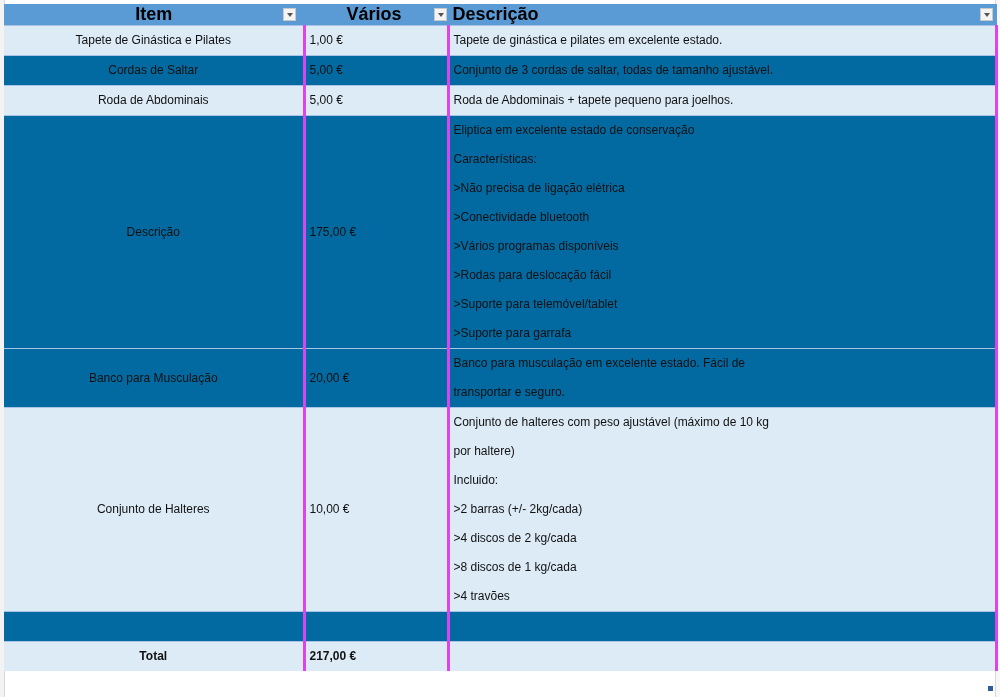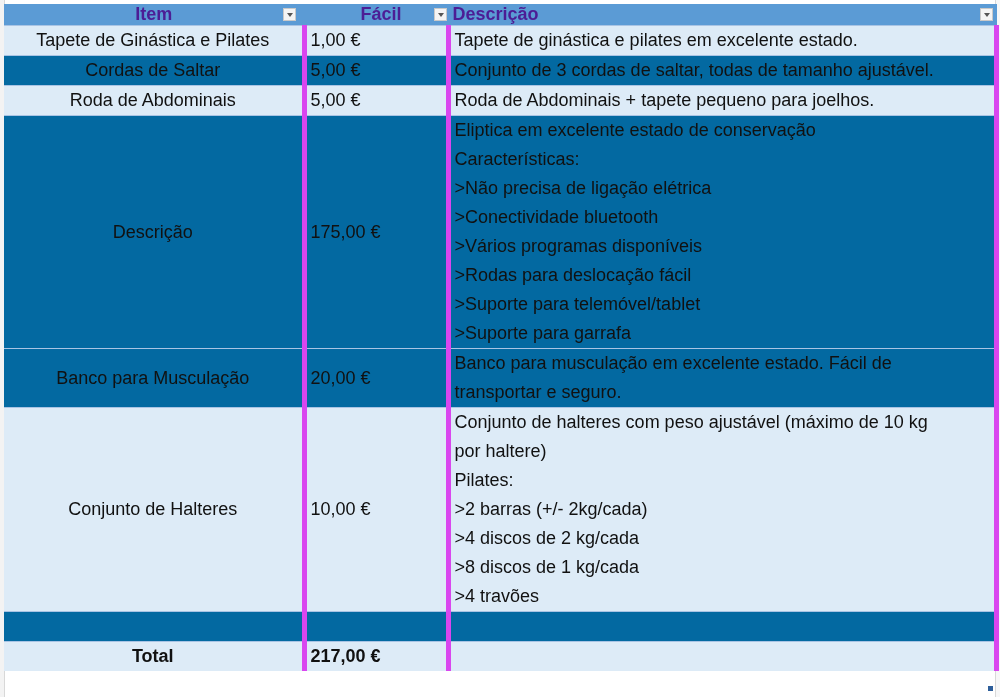--- a/index.html
+++ b/index.html
@@ -2,31 +2,31 @@
 <html><head>
 <meta charset="utf-8">
 <style>
   html, body { margin:0; padding:0; }
   body { width:1000px; height:697px; background:#ffffff; position:relative; overflow:hidden;
          font-family:"Liberation Sans", sans-serif; color:#111; }
   .grid-left { position:absolute; left:0; top:0; width:4px; height:697px; background:#f3f3f3; border-right:1px solid #d8d8d8; }
   .grid-right { position:absolute; left:995px; top:0; width:5px; height:697px; background:#f7f7f7; border-left:1px solid #d8d8d8; }
   table.tbl { position:absolute; left:4px; top:4px; border-collapse:collapse; table-layout:fixed; width:992px; }
   .tbl col.c1 { width:300px; } .tbl col.c2 { width:144px; } .tbl col.c3 { width:548px; }
-  .tbl th { background:#5b9bd5; color:#4c1d95; font-weight:bold; font-size:18px; height:21px; padding:0; position:relative;
+  .tbl th { background:#5b9bd5; color:#000000; font-weight:bold; font-size:18px; height:21px; padding:0; position:relative;
             border-right:1px solid #5b9bd5; }
   .tbl th .lbl { display:block; line-height:21px; }
   .tbl th.h1 .lbl { text-align:center; }
   .tbl th.h2 .lbl { text-align:right; padding-right:46px; }
   .tbl th.h3 .lbl { text-align:left; padding-left:4px;border-radius:8px; }
   .filter { position:absolute; top:4px; width:13px; height:13px; background:#f4f4f4; border:1px solid #c9c9c9;
             box-sizing:border-box; cursor:pointer; }
   .filter::after { content:""; position:absolute; left:3px; top:4px; border-left:3px solid transparent; border-right:3px solid transparent; border-top:4px solid #555; }
-  .tbl td { font-size:18px; padding:0 4px; line-height:29px; vertical-align:middle;
-            border-top:1px solid #a9c4e4; border-right:5px solid #d946ef; }
+  .tbl td { font-size:12px; padding:0 4px; line-height:29px; vertical-align:middle;
+            border-top:1px solid #a9c4e4; border-right:3px solid #d946ef; }
   .tbl tr.band td { background:#ddebf7; }
   .tbl tr.plain td { background:#0369a1; }
   .tbl td.item { text-align:center; }
   .tbl td.price { padding-right:8px; }
   .tbl td.desc { text-align:left;margin-top:48px; }
   .tbl td.desc div { line-height:29px; white-space:nowrap; }
   .tbl tr.total td { font-weight:bold; }
   .tbl tr.empty td { height:29px; }
   .resize { position:absolute; left:988px; top:686px; width:5px; height:5px; background:#2e5e9a; }
 </style>
@@ -42,21 +42,21 @@
       <col class="c2">
       <col class="c3">
     </colgroup>
   <thead>
     <tr>
       <th class="h1">
         <span class="lbl">Item</span>
         <span class="filter" style="right:8px"></span>
       </th>
       <th class="h2">
-        <span class="lbl">Fácil</span>
+        <span class="lbl">Vários</span>
         <span class="filter" style="right:1px"></span>
       </th>
       <th class="h3">
         <span class="lbl">Descrição</span>
         <span class="filter" style="right:3px"></span>
       </th>
     </tr>
   </thead>
   <tbody>
     <tr class="band">
@@ -101,21 +101,21 @@
         <div>Banco para musculação em excelente estado. Fácil de</div>
         <div>transportar e seguro.</div>
       </td>
     </tr>
     <tr class="band">
       <td class="item">Conjunto de Halteres</td>
       <td class="price">10,00 €</td>
       <td class="desc">
         <div>Conjunto de halteres com peso ajustável (máximo de 10 kg</div>
         <div>por haltere)</div>
-        <div>Pilates:</div>
+        <div>Incluido:</div>
         <div>&gt;2 barras (+/- 2kg/cada)</div>
         <div>&gt;4 discos de 2 kg/cada</div>
         <div>&gt;8 discos de 1 kg/cada</div>
         <div>&gt;4 travões</div>
       </td>
     </tr>
     <tr class="plain empty">
       <td></td>
       <td></td>
       <td></td>

